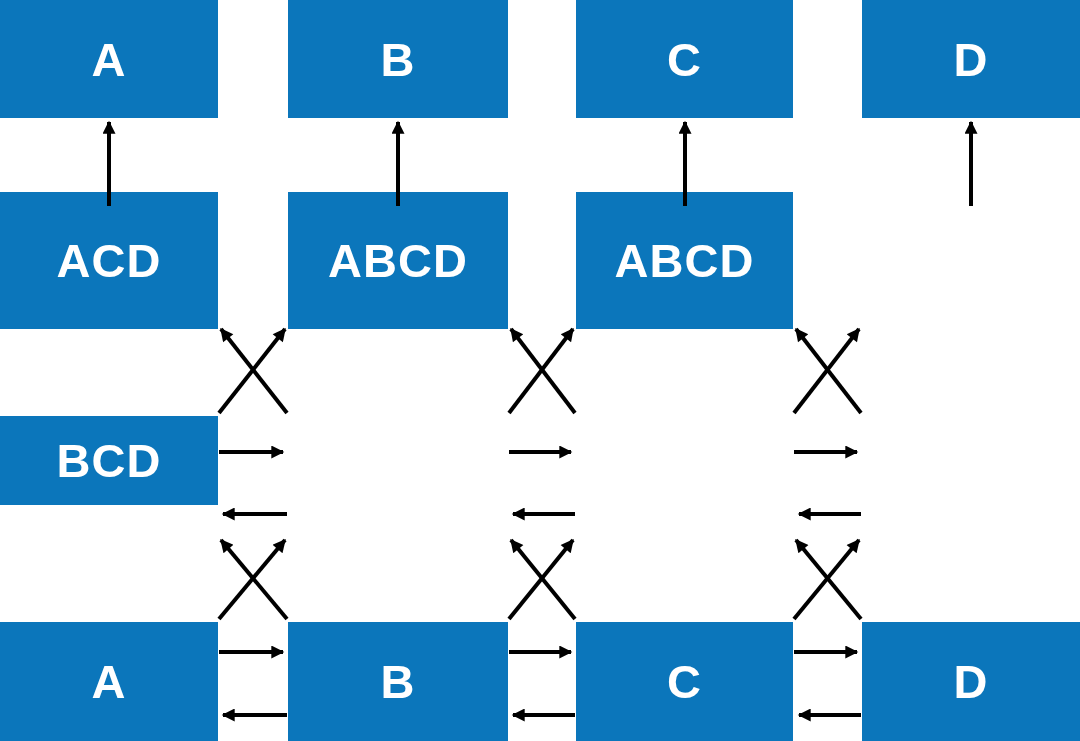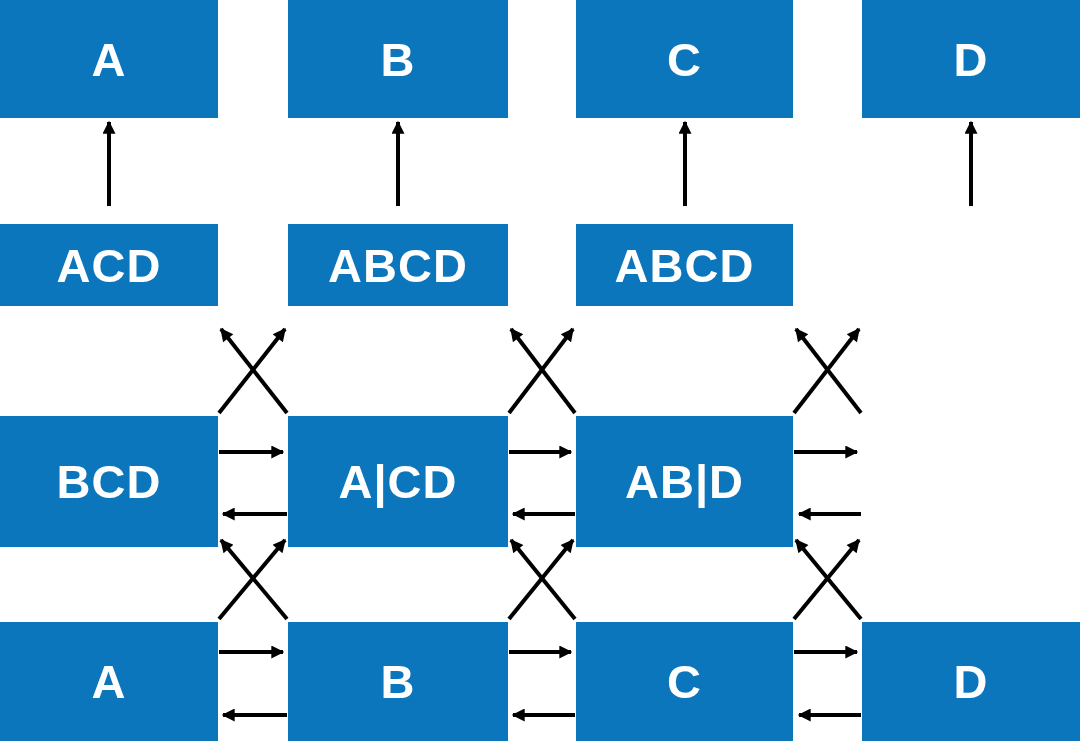--- a/index.html
+++ b/index.html
@@ -27,22 +27,22 @@
     letter-spacing:1px;
     user-select:none;
   }
   
   .c1{left:0;width:218px}
   .c2{left:288px;width:220px}
   .c3{left:576px;width:217px}
   .c4{left:862px;width:218px}
   
   .r1{top:0;height:118px}
-  .r2{top:224px;height:82px}
-  .r3{top:416px;height:131px}
+  .r2{top:192px;height:137px}
+  .r3{top:416px;height:89px}
   .r4{top:622px;height:119px}
   svg.arrows{
     position:absolute;left:0;top:0;width:1080px;height:741px;
     pointer-events:none;
   }
   svg.arrows line{stroke:var(--arrow-color);stroke-width:4;}
   #ah path{fill:var(--arrow-color);}
 </style>
 </head>
 <body>
@@ -52,22 +52,20 @@
   <div class="box r1 c1">A</div>
   <div class="box r1 c2">B</div>
   <div class="box r1 c3">C</div>
   <div class="box r1 c4">D</div>
 
   <div class="box r2 c1">ACD</div>
   <div class="box r2 c2">ABCD</div>
   <div class="box r2 c3">ABCD</div>
 
   <div class="box r3 c1">BCD</div>
-  <div class="box r3 c2">A|CD</div>
-  <div class="box r3 c3">AB|D</div>
 
   <div class="box r4 c1">A</div>
   <div class="box r4 c2">B</div>
   <div class="box r4 c3">C</div>
   <div class="box r4 c4">D</div>
 
   <svg class="arrows" viewBox="0 0 1080 741" xmlns="http://www.w3.org/2000/svg">
     <defs>
       <marker id="ah" viewBox="0 0 10 10" refX="9" refY="5" markerWidth="18" markerHeight="13" orient="auto" markerUnits="userSpaceOnUse">
         <path d="M0 0 L10 5 L0 10 z"></path>

